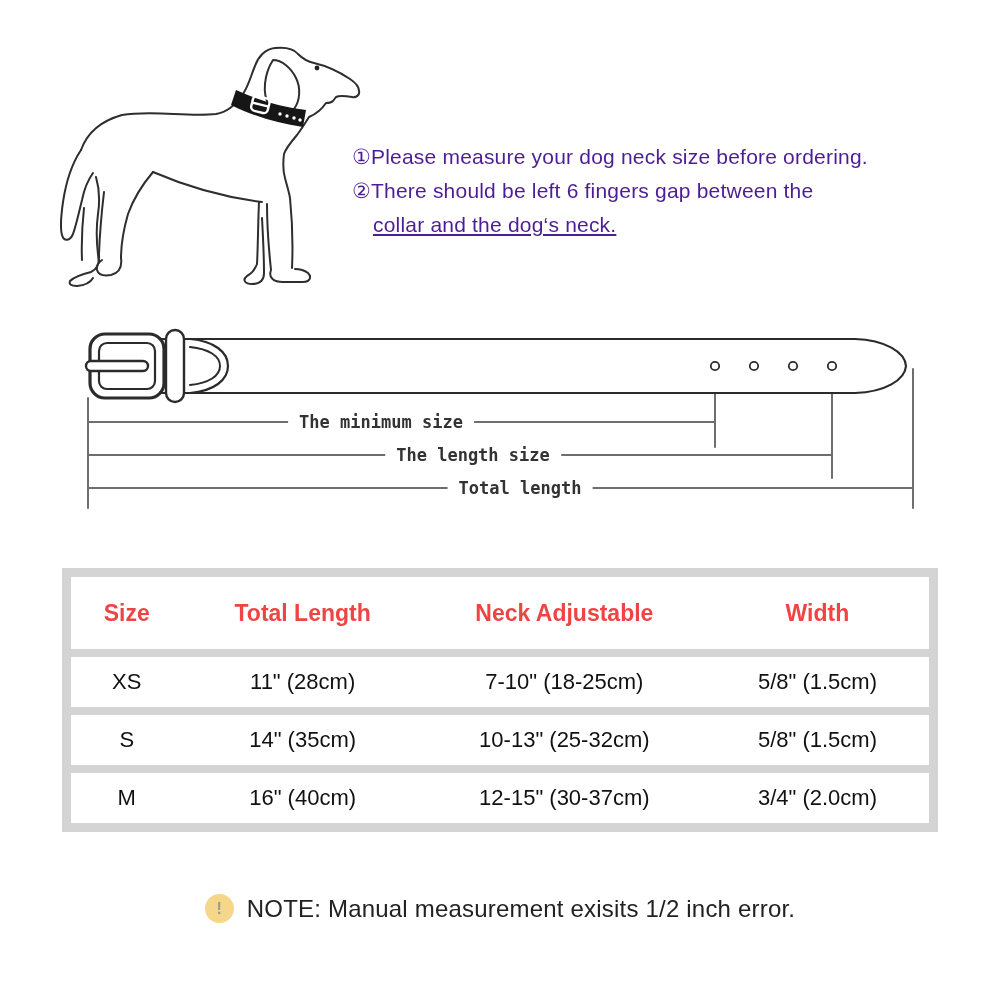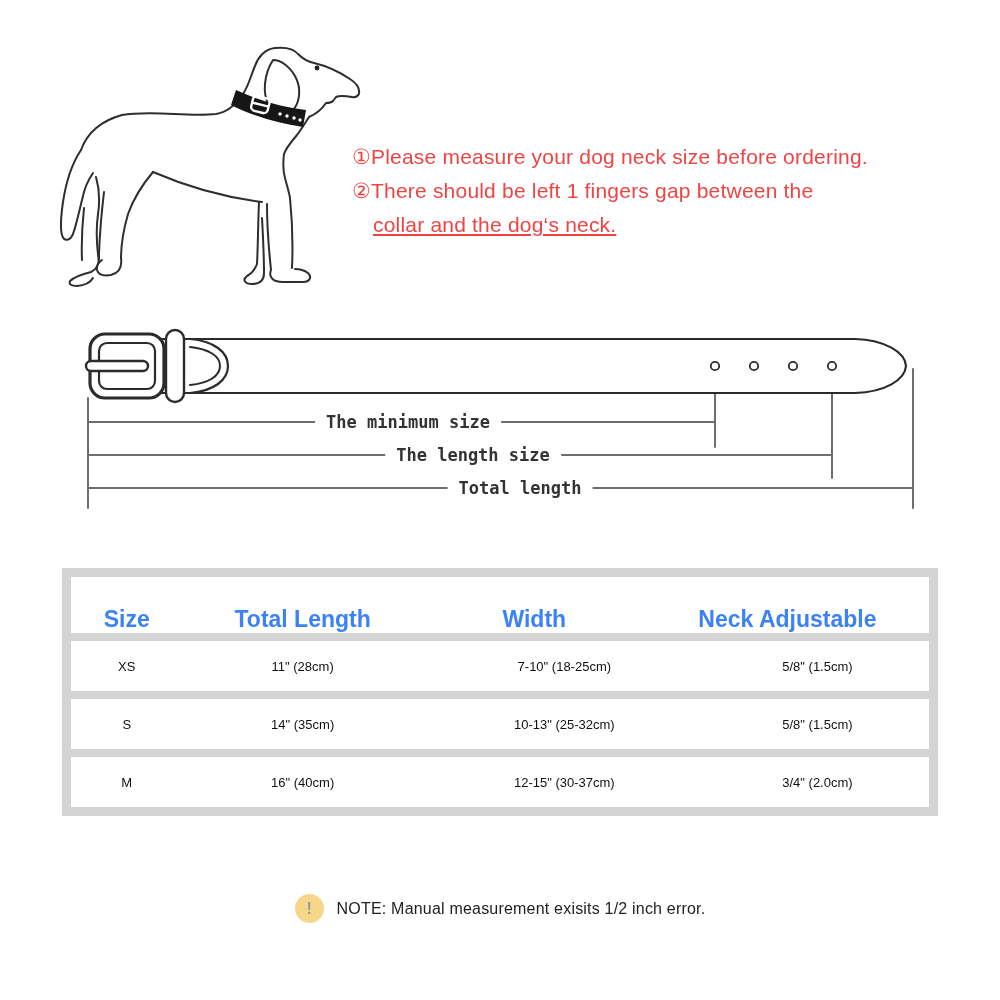--- a/index.html
+++ b/index.html
@@ -4,55 +4,55 @@
 <style>
   html,body{margin:0;padding:0;background:#fff;}
   .page{
     position:relative;width:1000px;height:1000px;background:#ffffff;
     font-family:"Liberation Sans", sans-serif;color:#2e2e2e;overflow:hidden;
   }
   
   .dog-svg{position:absolute;left:55px;top:46px;width:320px;height:248px;}
   
   .instructions{position:absolute;left:352px;top:140px;width:580px;
-    font-size:21px;line-height:34px;color:#ef4444;letter-spacing:0.2px;}
+    font-size:21px;line-height:34px;color:#4c1d95;letter-spacing:0.2px;}
   .instructions .cont{padding-left:21px;text-decoration:underline;}
   
   .belt-svg{position:absolute;left:60px;top:325px;width:880px;height:190px;}
   .mlabel{
     position:absolute;transform:translate(-50%,-50%);
     background:#ffffff;padding:0 11px;white-space:nowrap;
     font-family:"DejaVu Sans Mono", monospace;font-weight:bold;
     font-size:17px;color:#333;
   }
-  .mlabel-min{left:408px;top:422px;}
+  .mlabel-min{left:381px;top:422px;}
   .mlabel-max{left:473px;top:455px;}
   .mlabel-total{left:520px;top:488px;}
   
   .size-table{
     position:absolute;left:62px;top:568px;width:876px;
     background:#d4d4d4;padding:9px;box-sizing:border-box;
     display:flex;flex-direction:column;gap:8px;
   }
   .trow{background:#ffffff;display:flex;align-items:center;}
-  .trow.head{height:56px;font-weight:bold;font-size:23px;color:#3b82f6;align-items:flex-end;}
-  .trow.body{height:50px;font-size:13px;color:#111;}
+  .trow.head{height:72px;font-weight:bold;font-size:23px;color:#ef4444;}
+  .trow.body{height:50px;font-size:22px;color:#111;}
   .tcell{text-align:center;}
   .c0{width:13%;}.c1{width:28%;}.c2{width:33%;}.c3{width:26%;}
   
   .note{
     position:absolute;left:0;top:894px;width:100%;
     display:flex;justify-content:center;align-items:center;gap:13px;
   }
   .note-icon{
     width:29px;height:29px;border-radius:50%;
     display:flex;align-items:center;justify-content:center;
     font-weight:bold;font-size:16px;color:#999;
   }
-  .note-text{font-size:16px;color:#222;letter-spacing:0.2px;}
+  .note-text{font-size:24px;color:#222;letter-spacing:0.2px;}
 </style>
 </head>
 <body>
 
 <div class="page">
 
   <svg class="dog-svg" viewBox="0 0 320 248" fill="none" stroke="#2e2e2e" stroke-width="2" stroke-linecap="round" stroke-linejoin="round">
 
     <path d="
       M 26 104
@@ -116,21 +116,21 @@
     <g fill="#ffffff" stroke="none">
       <circle cx="225" cy="68" r="1.7"></circle>
         <circle cx="232" cy="70" r="1.7"></circle>
       <circle cx="239" cy="72" r="1.7"></circle>
         <circle cx="245" cy="74" r="1.7"></circle>
     </g>
   </svg>
 
   <div class="instructions">
     <div>①Please measure your dog neck size before ordering.</div>
-    <div>②There should be left 1 fingers gap between the</div>
+    <div>②There should be left 6 fingers gap between the</div>
     <div class="cont">collar and the dog‘s neck.</div>
   </div>
 
   <svg class="belt-svg" viewBox="0 0 880 190" fill="none" stroke="#2b2b2b" stroke-linecap="round" stroke-linejoin="round">
 
     <g stroke="#6e6e6e" stroke-width="2">
       <line x1="28" y1="73" x2="28" y2="183"></line>
       <line x1="28" y1="97" x2="655" y2="97"></line>
       <line x1="655" y1="69" x2="655" y2="122"></line>
       <line x1="28" y1="130" x2="772" y2="130"></line>
@@ -158,22 +158,22 @@
   </svg>
 
   <div class="mlabel mlabel-min">The minimum size</div>
   <div class="mlabel mlabel-max">The length size</div>
   <div class="mlabel mlabel-total">Total length</div>
 
   <div class="size-table" style="background: rgb(212, 212, 212);">
     <div class="trow head">
       <div class="tcell c0">Size</div>
       <div class="tcell c1">Total Length</div>
+      <div class="tcell c2">Neck Adjustable</div>
       <div class="tcell c3">Width</div>
-      <div class="tcell c2">Neck Adjustable</div>
     </div>
     <div class="trow body">
       <div class="tcell c0">XS</div>
       <div class="tcell c1">11" (28cm)</div>
       <div class="tcell c2">7-10" (18-25cm)</div>
       <div class="tcell c3">5/8" (1.5cm)</div>
     </div>
     <div class="trow body">
       <div class="tcell c0">S</div>
       <div class="tcell c1">14" (35cm)</div>

